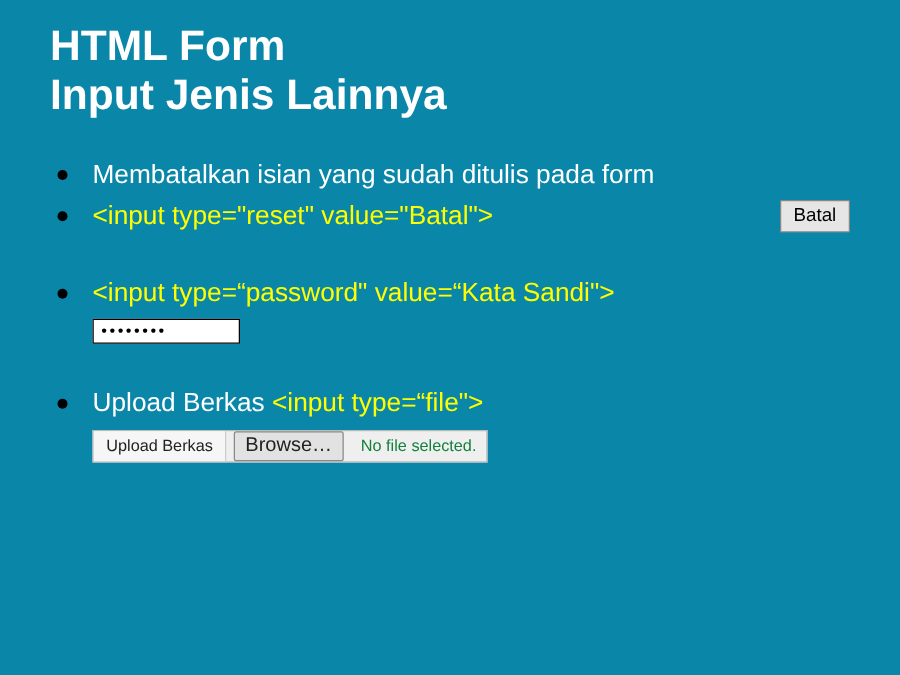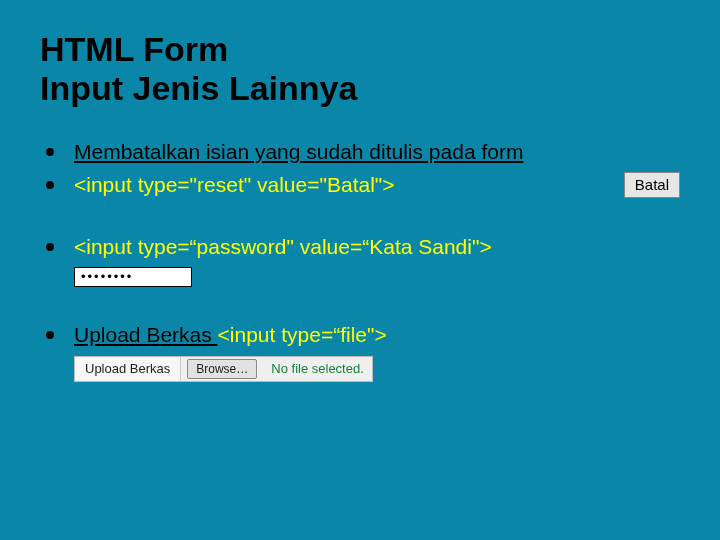--- a/index.html
+++ b/index.html
@@ -15,22 +15,22 @@
     box-sizing: border-box;
     width: 720px;
     height: 540px;
     padding: 18px 40px 0 40px;
     color: #000;
   }
   .title {
     font-size: 34px;
     line-height: 1.15;
     font-weight: bold;
-    margin: 12px 0 30px 0;
-    color: #000000;
+    margin: 0 0 30px 0;
+    color: #ffffff;
   }
   .section {
     margin-bottom: 34px;
   }
   .row {
     display: flex;
     align-items: center;
     margin: 4px 0;
     font-size: 21px;
     line-height: 1.35;
@@ -51,22 +51,21 @@
     border-radius: 50%;
     display: inline-block;
   }
   .text {
     flex: 1 1 auto;
   }
   .yellow {
     color: #ffff00;
   }
   .black {
-    color: #000000;
-    text-decoration: underline;
+    color: #ffffff;
   }
 
   
   .btn-batal {
     display: inline-block;
     vertical-align: middle;
     margin-left: 14px;
     padding: 2px 10px;
     background: #e6e6e6;
     border: 1px solid #888;
@@ -106,21 +105,21 @@
     display: flex;
     align-items: center;
     border-right: 1px solid #ccc;
   }
   .upload-browse {
     margin: 2px 6px;
     padding: 2px 8px;
     background: #e2e2e2;
     border: 1px solid #888;
     border-radius: 2px;
-    font-size: 12px;
+    font-size: 16px;
   }
   .upload-status {
     padding: 0 8px;
     color: #15803d;
   }
   .indent-widget {
     margin-left: 34px;
     margin-top: 6px;
   }
 </style>

